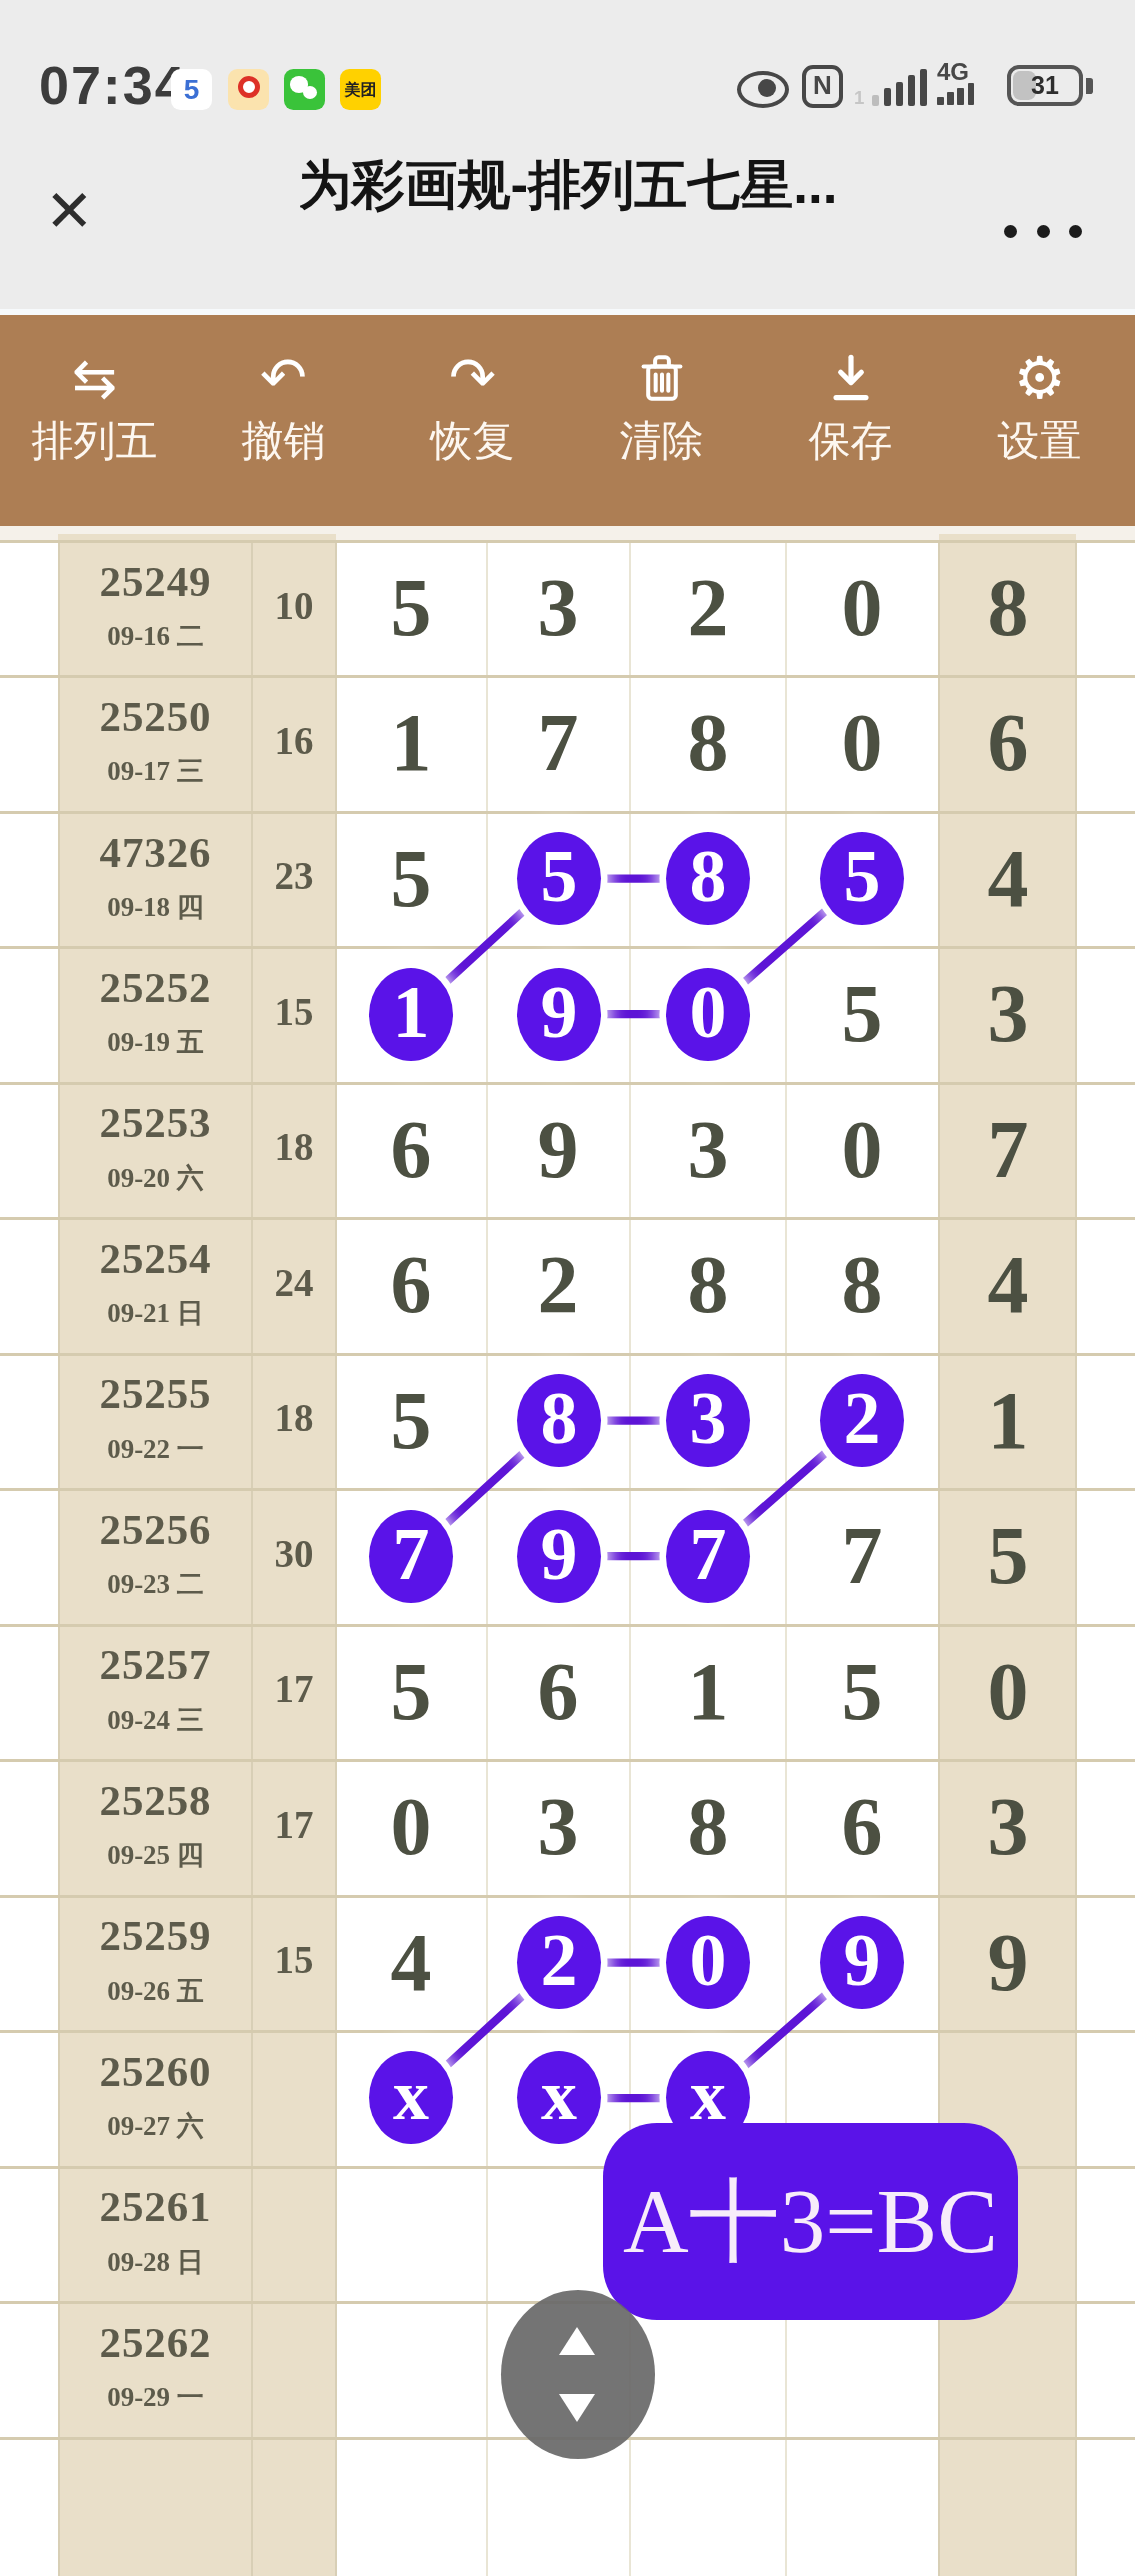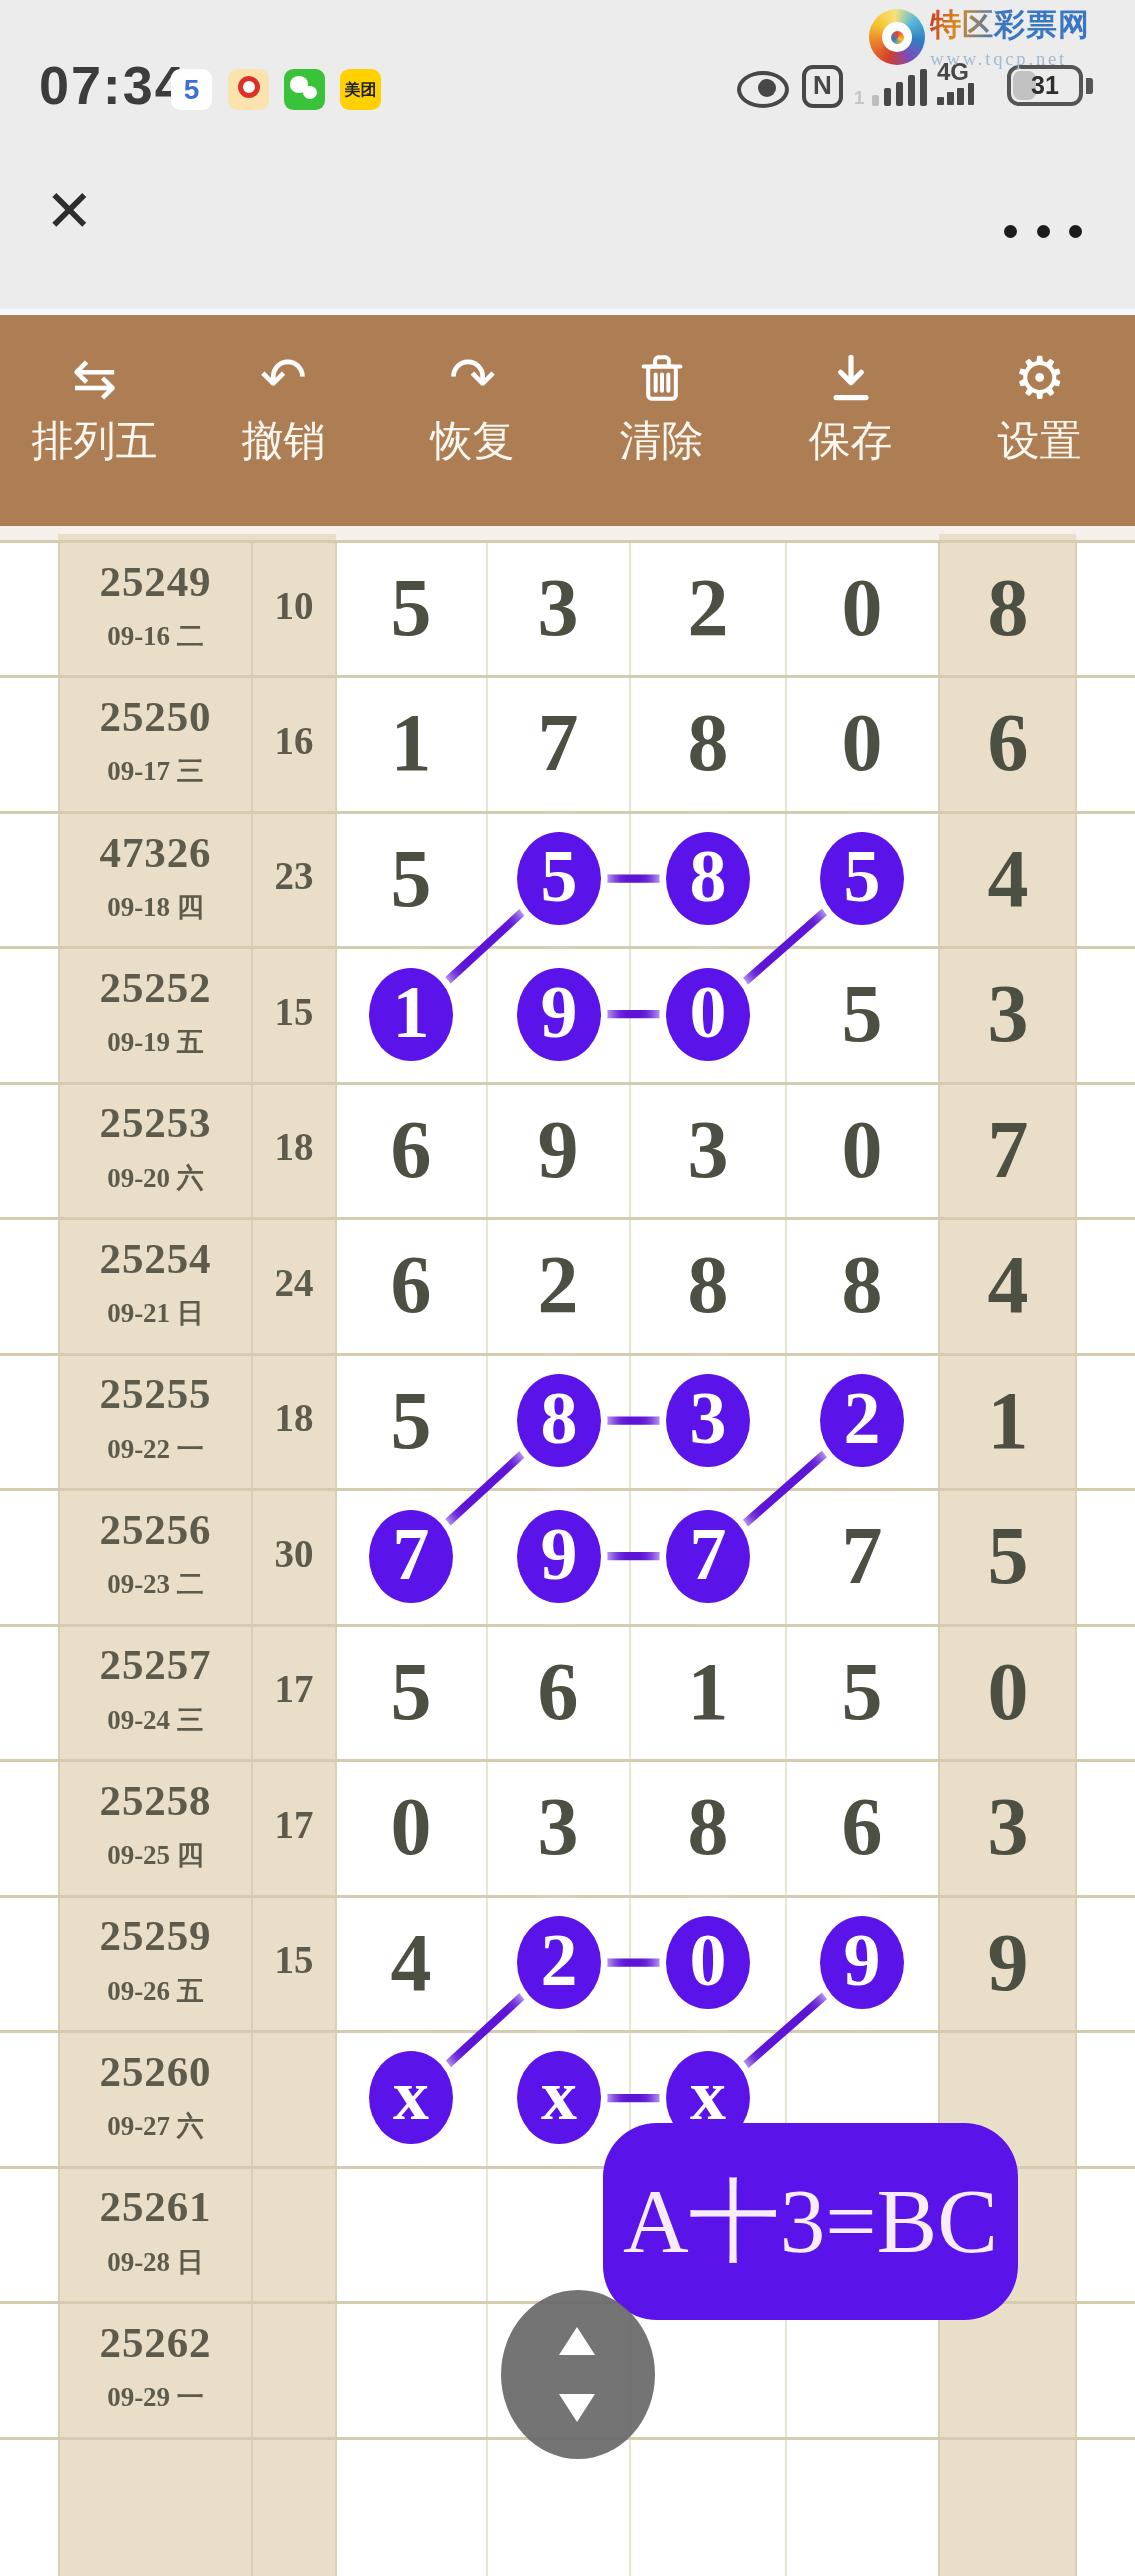--- a/index.html
+++ b/index.html
@@ -129,31 +129,24 @@
           <i style="height:22px"></i>
         </div>
     </div>
     <div id="battery" class="abs">
       <div class="fill"></div>
       <div class="pct">31</div>
     </div>
     <div id="batnub" class="abs"></div>
   </div>
 
-  <div id="sitelogo" class="abs">
-    <div id="swirl">
-        <div class="mid"></div>
-        <div class="core"></div>
-      </div>
-    <div id="sitename">特区彩票网</div>
-    <div id="siteurl">www.tqcp.net</div>
-  </div>
 
   <div id="titlebar" class="abs">
     <div id="closex" class="abs">✕</div>
+    <div id="pagetitle" class="abs">为彩画规-排列五七星...</div>
     <div id="menudots" class="abs">
         <i></i>
         <i></i>
         <i></i>
       </div>
   </div>
   <div id="topdivider" class="abs"></div>
 
   <div id="toolbar" class="abs">
       <div class="tbtn">

